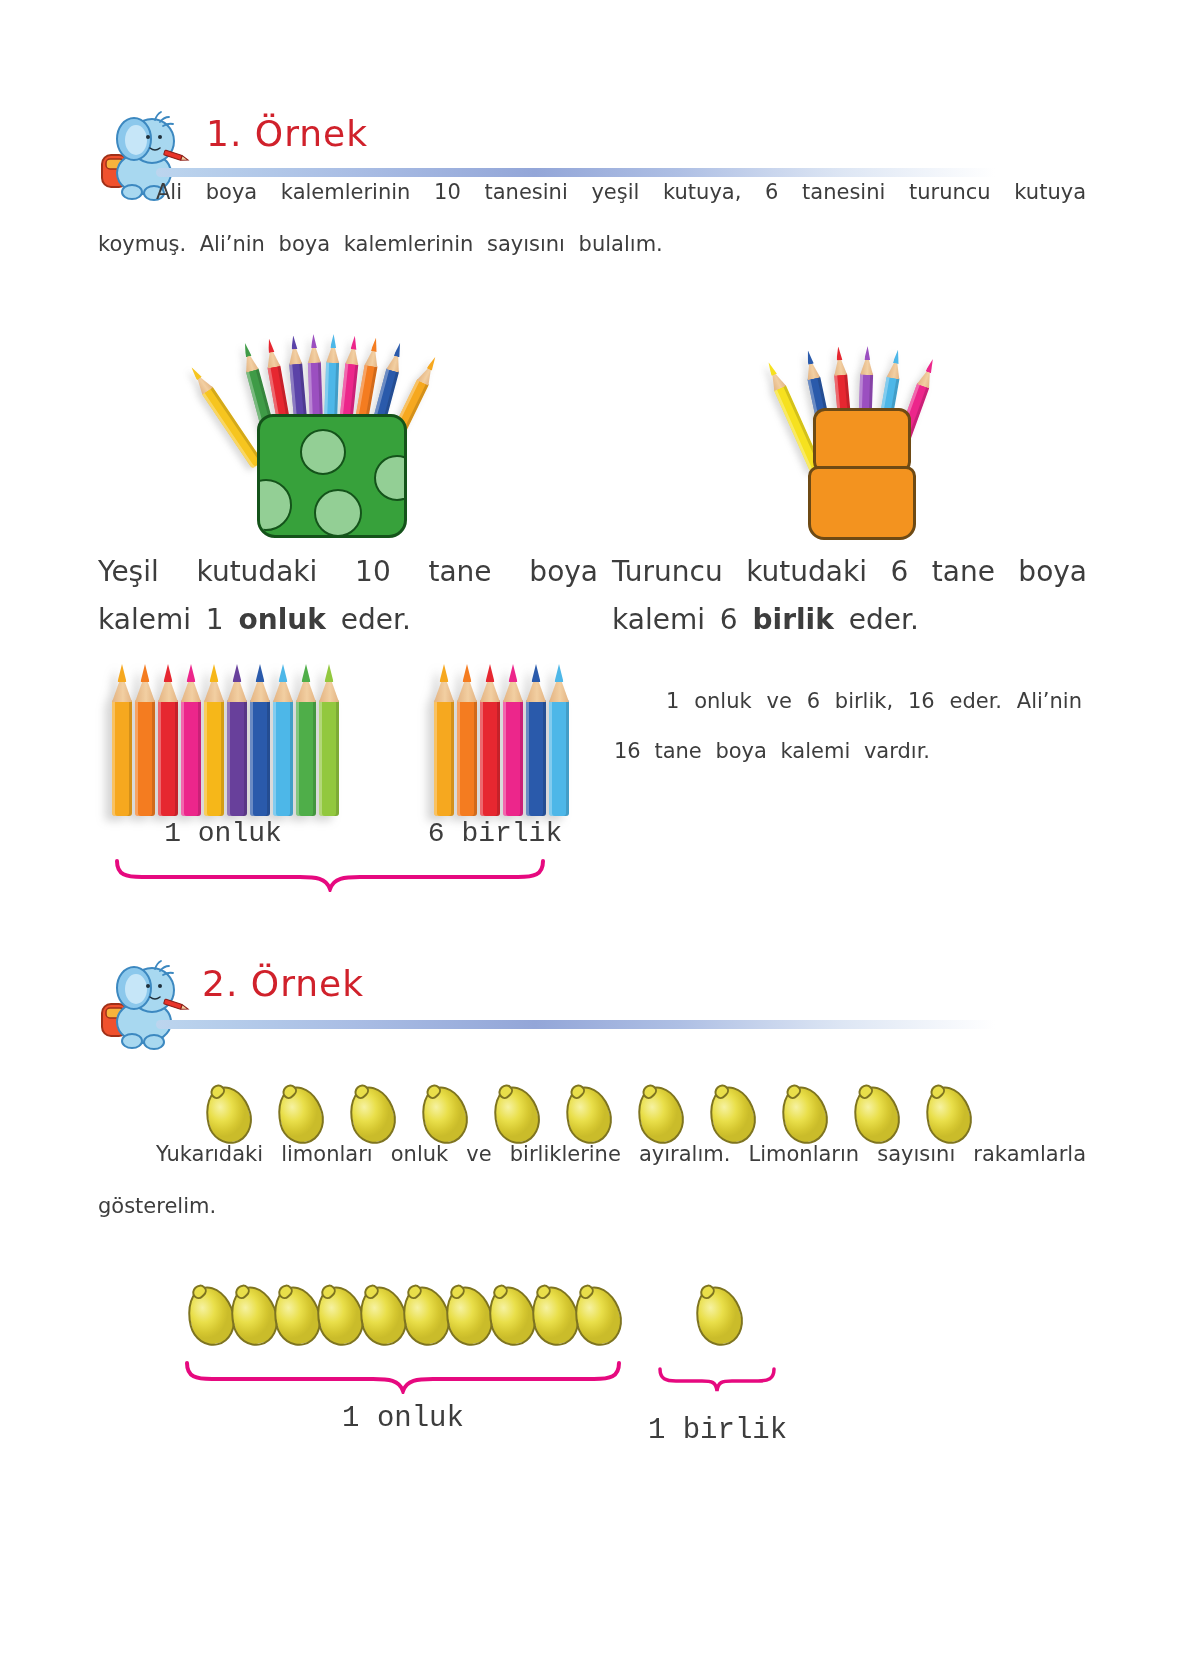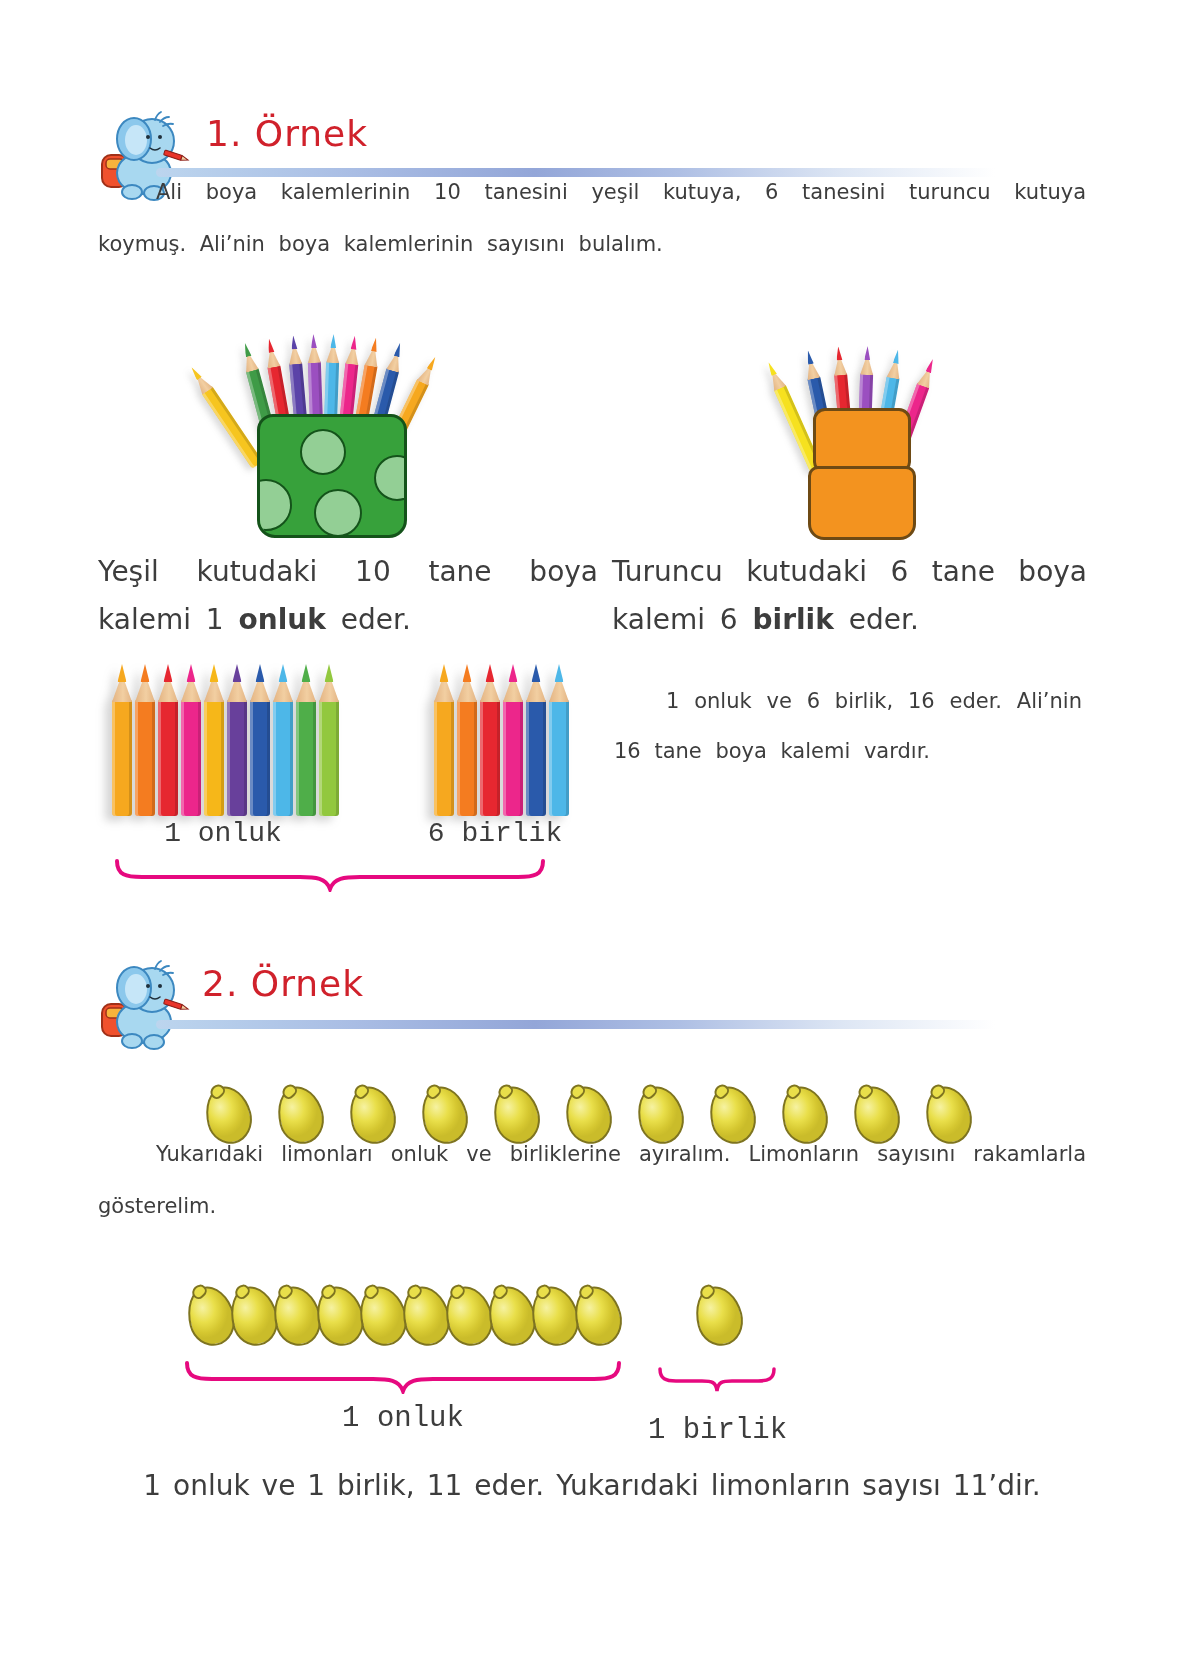--- a/index.html
+++ b/index.html
@@ -474,16 +474,15 @@
   <svg class="abs brace" style="left:184px; top:1360px;" width="438" height="34" viewBox="0 0 438 34">
     <path d="M3,3 C3,17 12,19 28,19 L189,19 C205,19 215,20 219,31 C223,20 233,19 249,19 L410,19 C426,19 435,17 435,3" stroke-width="4"></path>
   </svg>
   <svg class="abs brace" style="left:658px; top:1366px;" width="118" height="28" viewBox="0 0 118 28">
     <path d="M2,3 C2,13 8,15 18,15 L44,15 C54,15 58,16 59,25 C60,16 64,15 74,15 L100,15 C110,15 116,13 116,3" stroke-width="3.5"></path>
   </svg>
 
   <div class="abs label center-text" style="left:184px; top:1402px; width:438px; font-size:29px;">1 onluk</div>
   <div class="abs label center-text" style="left:640px; top:1414px; width:155px; font-size:29px;">1 birlik</div>
 
-  <p class="abs center-text" style="left:98px; top:1460px; width:988px; margin:0; font-size:28px; line-height:52px; word-spacing:3px;">1 onluk ve 1 birlik, 11 eder. Yukarıdaki limonların sayısı 11’dir.</p>
 
 
 </div>
 
 </body></html>

